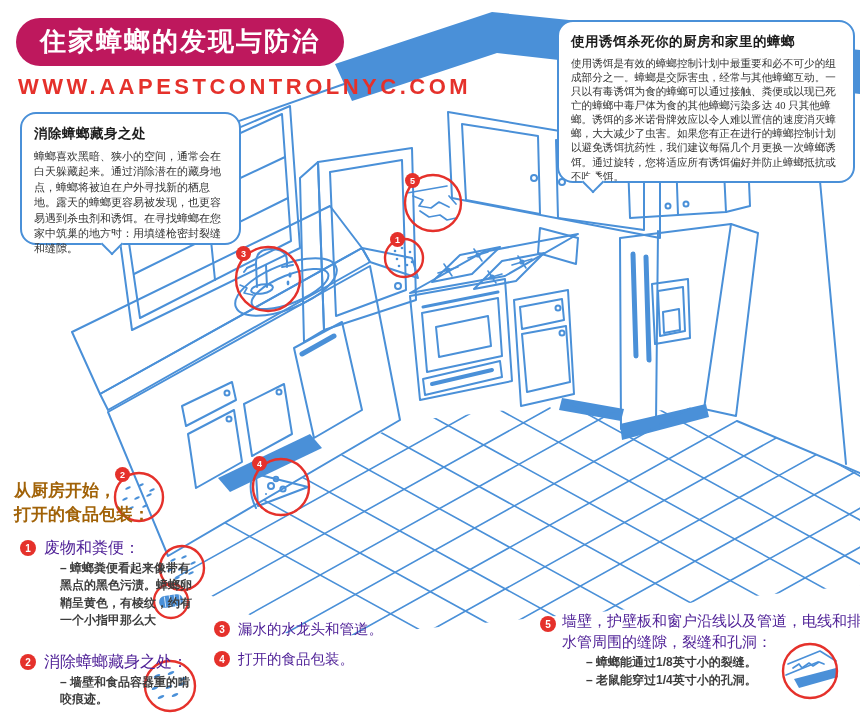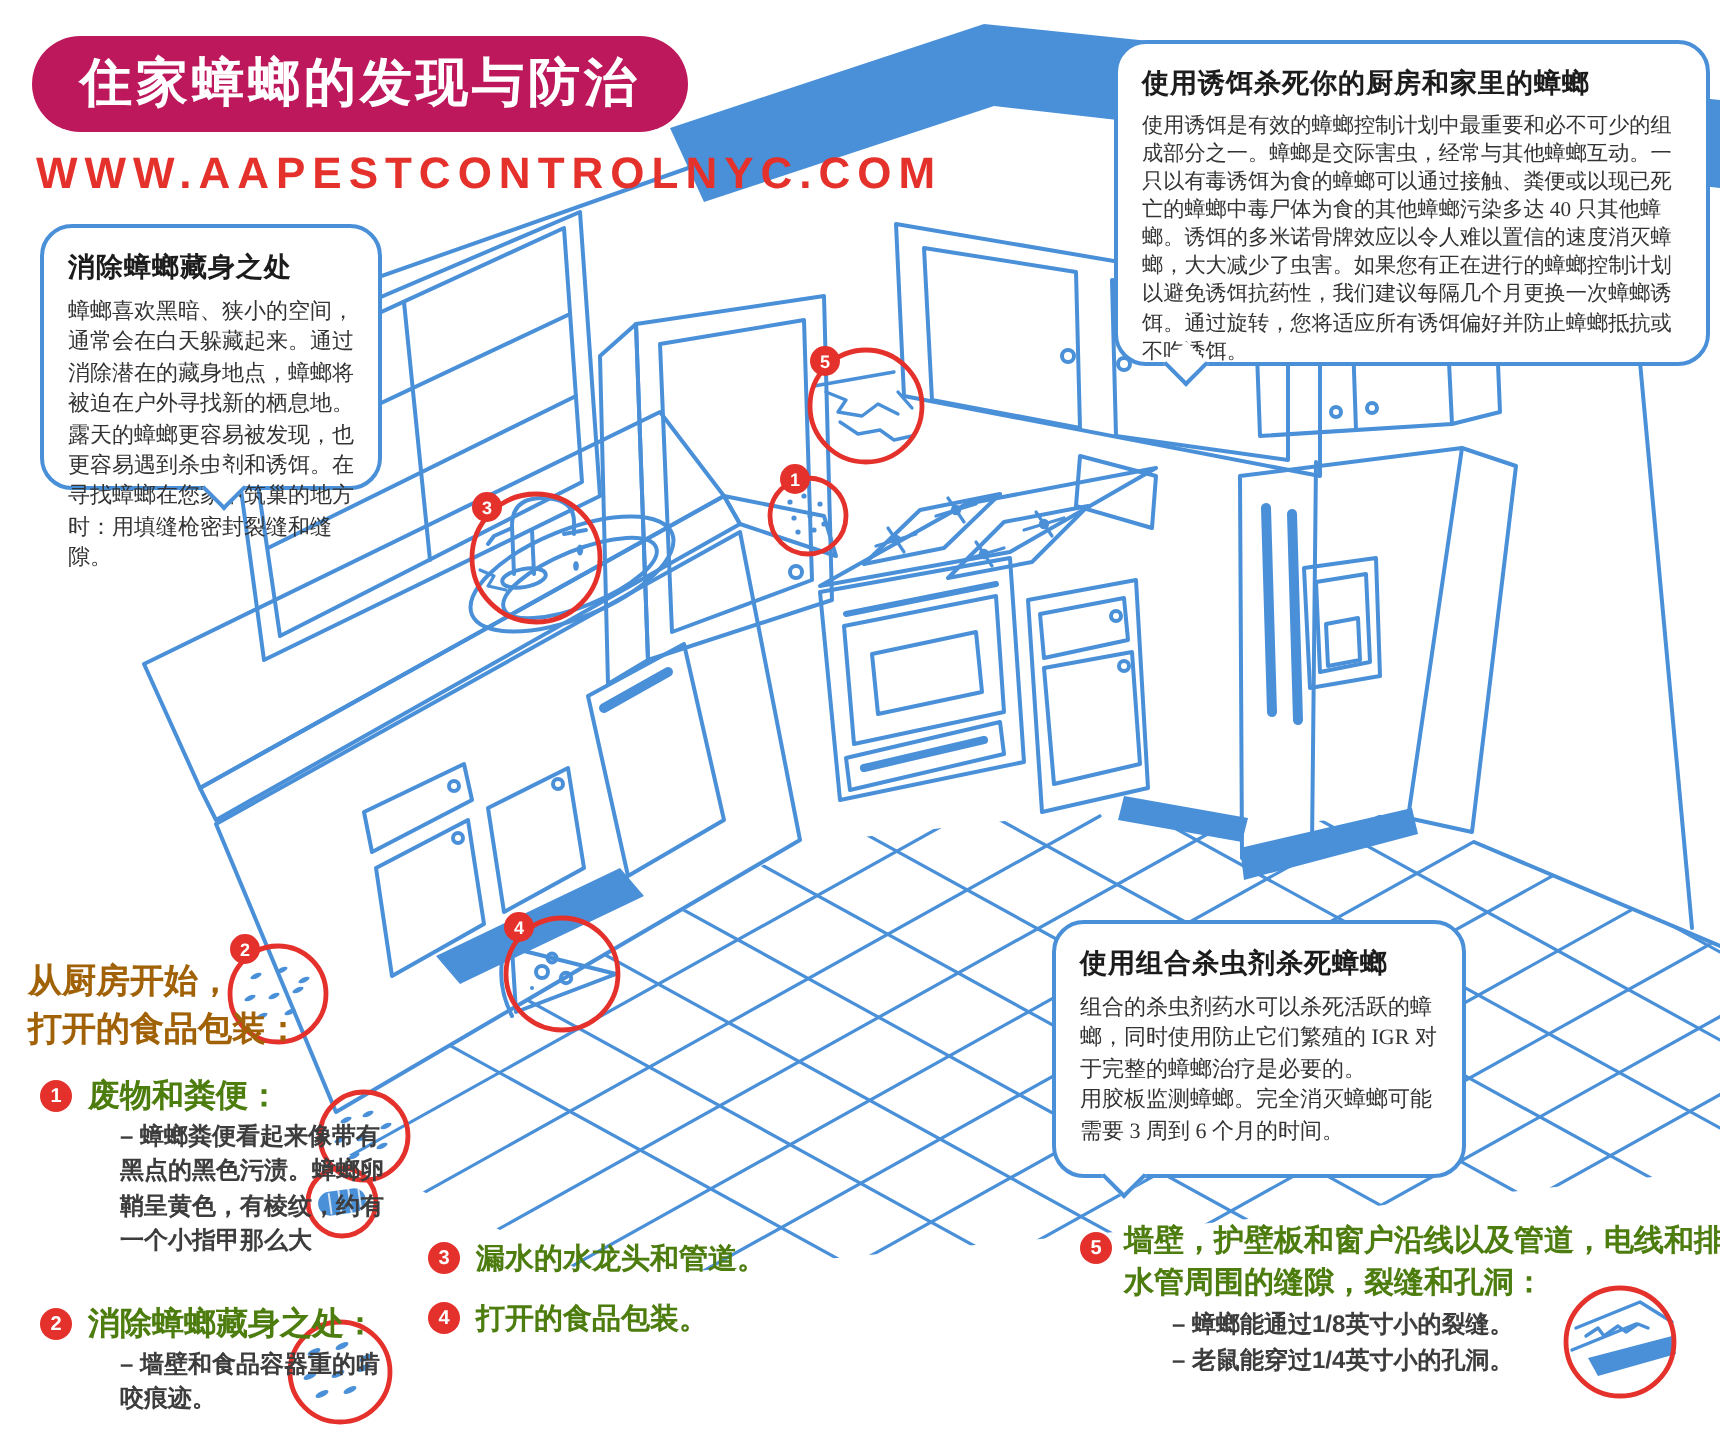--- a/index.html
+++ b/index.html
@@ -16,36 +16,36 @@
 
   
   .callout{position:absolute;z-index:5;border:2.5px solid #4a90d8;border-radius:16px;
            background:#fff;padding:11px 12px;box-sizing:border-box;}
   .callout .tail{position:absolute;width:14px;height:14px;background:#fff;
            border-right:2.5px solid #4a90d8;border-bottom:2.5px solid #4a90d8;
            transform:rotate(45deg);bottom:-9px;}
   .callout h3{margin:0 0 6px;font-size:13.5px;color:#1c1c1c;letter-spacing:.5px;}
   .callout p{margin:0;font-family:Liberation Serif, serif;font-size:11px;
              line-height:1.4;color:#333;}
-  #callout-hiding{left:20px;top:112px;width:171px;height:133px;}
+  #callout-hiding{left:20px;top:112px;width:221px;height:133px;}
   #callout-hiding .tail{left:82px;}
   #callout-baits{left:557px;top:20px;width:298px;height:163px;}
   #callout-baits p{font-size:10.6px;line-height:1.33;}
   #callout-baits .tail{left:26px;}
   #callout-insecticide{left:526px;top:460px;width:207px;height:129px;}
   #callout-insecticide .tail{left:26px;}
 
   
   .heading{position:absolute;left:14px;top:479px;z-index:5;font-size:17px;font-weight:bold;
            color:#a16207;line-height:1.4;}
   .badge{position:absolute;z-index:7;background:#E5312B;color:#fff;border-radius:50%;
          display:flex;align-items:center;justify-content:center;font-weight:bold;}
   .badge.lg{width:16px;height:16px;font-size:10px;}
   .badge.sm{width:15px;height:15px;font-size:9px;}
-  .item-label{position:absolute;z-index:5;color:#4d7c0f;font-weight:bold;}
+  .item-label{position:absolute;z-index:5;color:#4c1d95;font-weight:normal;}
   .item-detail{position:absolute;z-index:5;color:#3d3d3d;font-weight:bold;font-size:12px;
                line-height:1.45;}
 </style>
 </head>
 <body>
 
 <div class="canvas">
 
   <svg width="860" height="719" viewBox="0 0 860 719">
     <defs>
@@ -267,26 +267,20 @@
     <p>蟑螂喜欢黑暗、狭小的空间，通常会在白天躲藏起来。通过消除潜在的藏身地点，蟑螂将被迫在户外寻找新的栖息地。露天的蟑螂更容易被发现，也更容易遇到杀虫剂和诱饵。在寻找蟑螂在您家中筑巢的地方时：用填缝枪密封裂缝和缝隙。</p>
     <span class="tail"></span>
   </div>
 
   <div class="callout" id="callout-baits">
     <h3>使用诱饵杀死你的厨房和家里的蟑螂</h3>
     <p>使用诱饵是有效的蟑螂控制计划中最重要和必不可少的组成部分之一。蟑螂是交际害虫，经常与其他蟑螂互动。一只以有毒诱饵为食的蟑螂可以通过接触、粪便或以现已死亡的蟑螂中毒尸体为食的其他蟑螂污染多达 40 只其他蟑螂。诱饵的多米诺骨牌效应以令人难以置信的速度消灭蟑螂，大大减少了虫害。如果您有正在进行的蟑螂控制计划以避免诱饵抗药性，我们建议每隔几个月更换一次蟑螂诱饵。通过旋转，您将适应所有诱饵偏好并防止蟑螂抵抗或不吃诱饵。</p>
     <span class="tail"></span>
   </div>
 
-  <div class="callout" id="callout-insecticide">
-    <h3>使用组合杀虫剂杀死蟑螂</h3>
-    <p>组合的杀虫剂药水可以杀死活跃的蟑螂，同时使用防止它们繁殖的 IGR 对于完整的蟑螂治疗是必要的。</p>
-    <p>用胶板监测蟑螂。完全消灭蟑螂可能需要 3 周到 6 个月的时间。</p>
-    <span class="tail"></span>
-  </div>
 
   <div class="heading">
     <div>从厨房开始，</div>
     <div>打开的食品包装：</div>
   </div>
 
   <div class="badge lg" style="left:20px;top:540px;">1</div>
   <div class="item-label" style="left:44px;top:538px;font-size:16px;">废物和粪便：</div>
   <div class="item-detail" style="left:60px;top:560px;width:138px;">– 蟑螂粪便看起来像带有黑点的黑色污渍。蟑螂卵鞘呈黄色，有棱纹，约有一个小指甲那么大</div>
 

